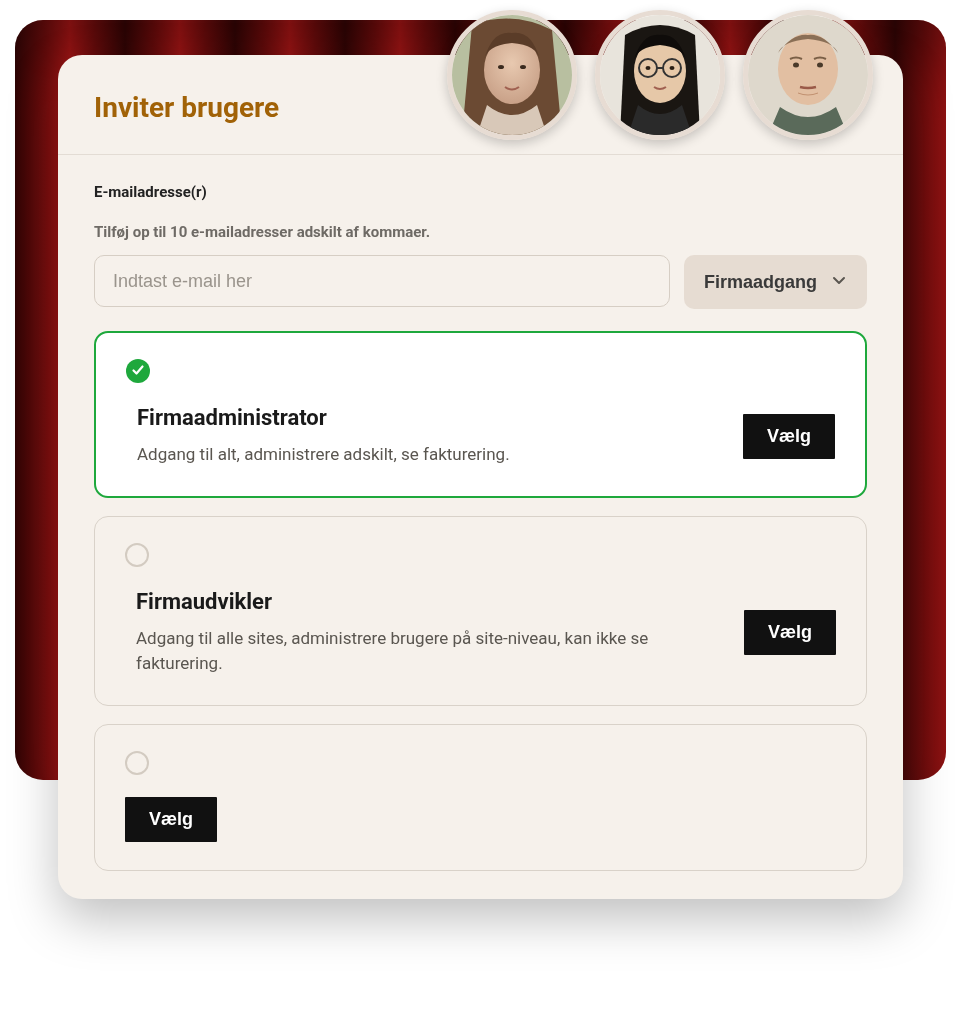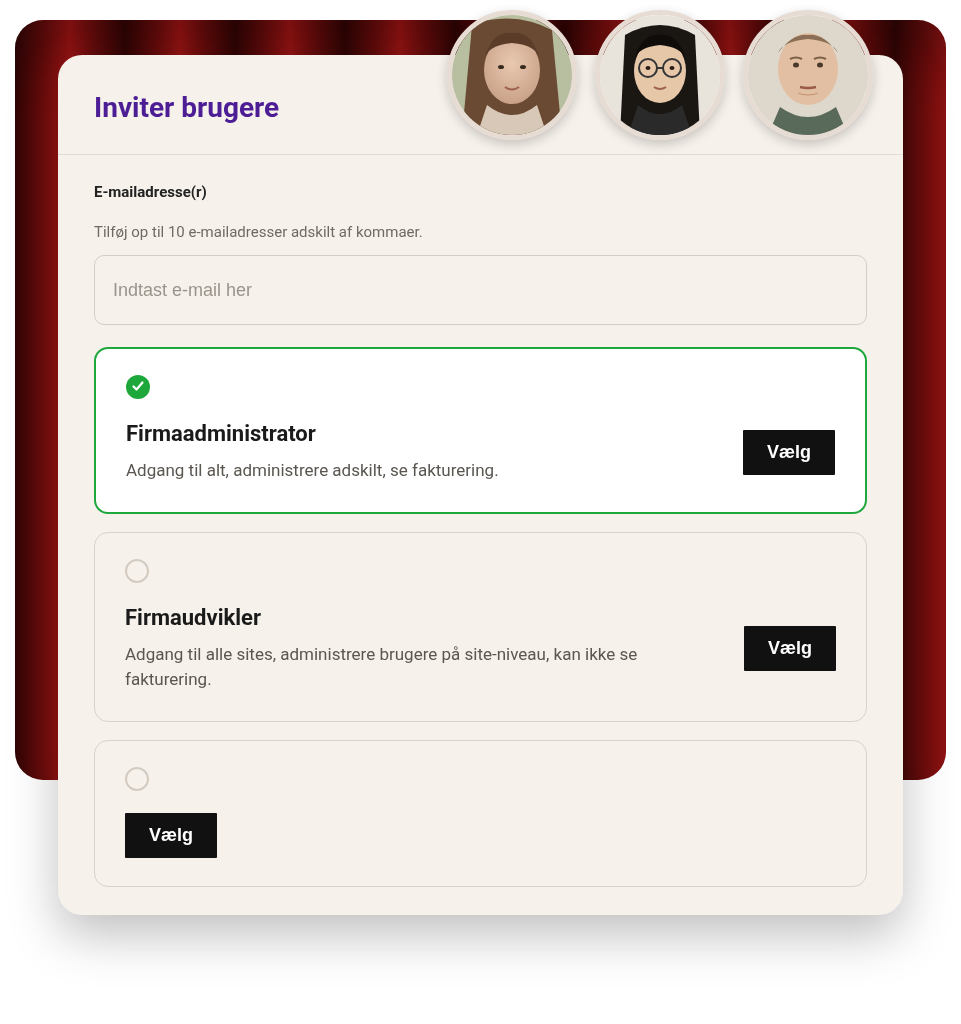--- a/index.html
+++ b/index.html
@@ -59,49 +59,50 @@
       overflow: hidden;
       position: relative;
     }
     .avatar svg { display:block; }
     .header {
       padding: 36px 36px 20px 36px;
     }
     .title {
       font-size: 28px;
       font-weight: 700;
-      color: #4c1d95;
+      color: #a16207;
     }
     .divider {
       border: none;
       border-top: 1px solid #e3dcd4;
       margin: 10px 0 0 0;
     }
     .form-section {
       padding: 28px 36px 0 36px;
     }
     .field-label {
       font-size: 15px;
       font-weight: 700;
       color: #222;
       margin-bottom: 22px;
     }
     .field-hint {
       font-size: 15px;
       color: #6e6a65;
       margin-bottom: 14px;
+      font-weight: bold;
     }
     .input-row {
       display: flex;
       gap: 14px;
       align-items: stretch;
     }
     .email-input {
       flex: 1;
-      height: 70px;
+      height: 52px;
       border: 1px solid #d6cec4;
       border-radius: 10px;
       background: #f6f1eb;
       padding: 0 18px;
       font-size: 18px;
       color: #333;
       outline: none;
     }
     .email-input::placeholder {
       color: #9a948c;
@@ -159,20 +160,21 @@
       color: #fff;
     }
     .role-body {
       display: flex;
       align-items: center;
       justify-content: space-between;
       gap: 20px;
     }
     .role-text {
       flex: 1;
+      margin-left: 11px;
     }
     .role-title {
       font-size: 22px;
       font-weight: 700;
       color: #1a1a1a;
       margin-bottom: 12px;
     }
     .role-desc {
       font-size: 17px;
       color: #5a5650;
@@ -251,20 +253,28 @@
   <div class="header">
     <h1 class="title">Inviter brugere</h1>
   </div>
   <hr class="divider">
 
   <div class="form-section">
     <div class="field-label">E-mailadresse(r)</div>
     <div class="field-hint">Tilføj op til 10 e-mailadresser adskilt af kommaer.</div>
     <div class="input-row">
       <input class="email-input" type="text" placeholder="Indtast e-mail her" style="">
+      <button class="dropdown">
+        <span>Firmaadgang</span>
+        <span class="chevron">
+          <svg width="16" height="16" viewBox="0 0 16 16" fill="none">
+            <path d="M3 6 L8 11 L13 6" stroke="#5a5650" stroke-width="2" stroke-linecap="round" stroke-linejoin="round"></path>
+          </svg>
+        </span>
+      </button>
     </div>
   </div>
 
   <div class="roles">
 
     <div class="role-card selected">
       <div class="radio checked">
         <span class="checkmark">
           <svg width="14" height="14" viewBox="0 0 14 14">
             <path d="M2.5 7.5 L5.5 10.5 L11.5 3.5" stroke="#fff" stroke-width="2.2" fill="none" stroke-linecap="round" stroke-linejoin="round"></path>

